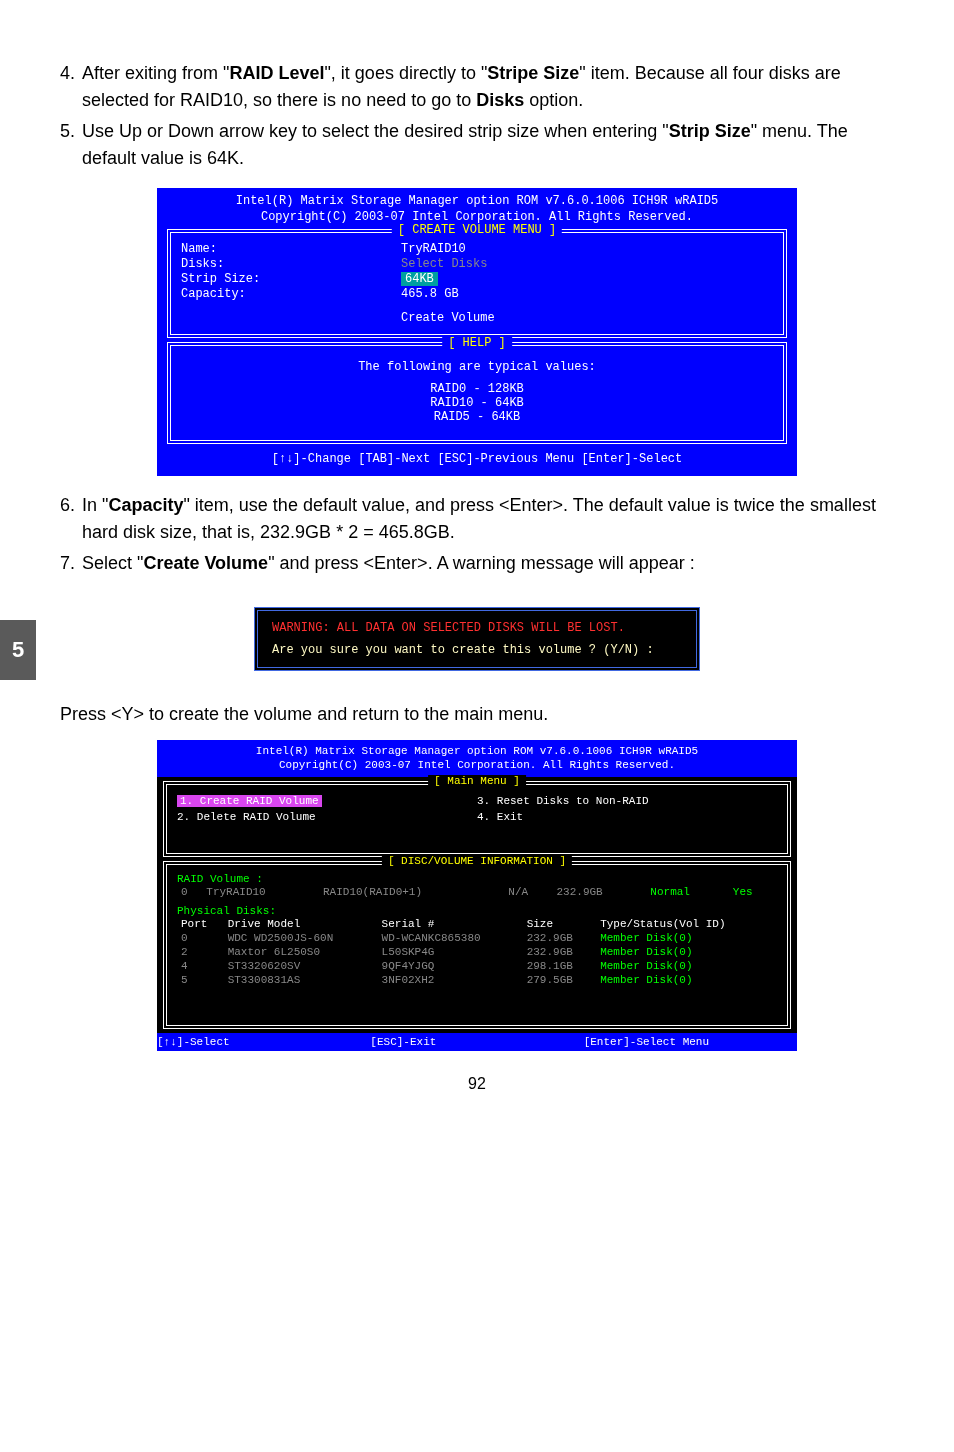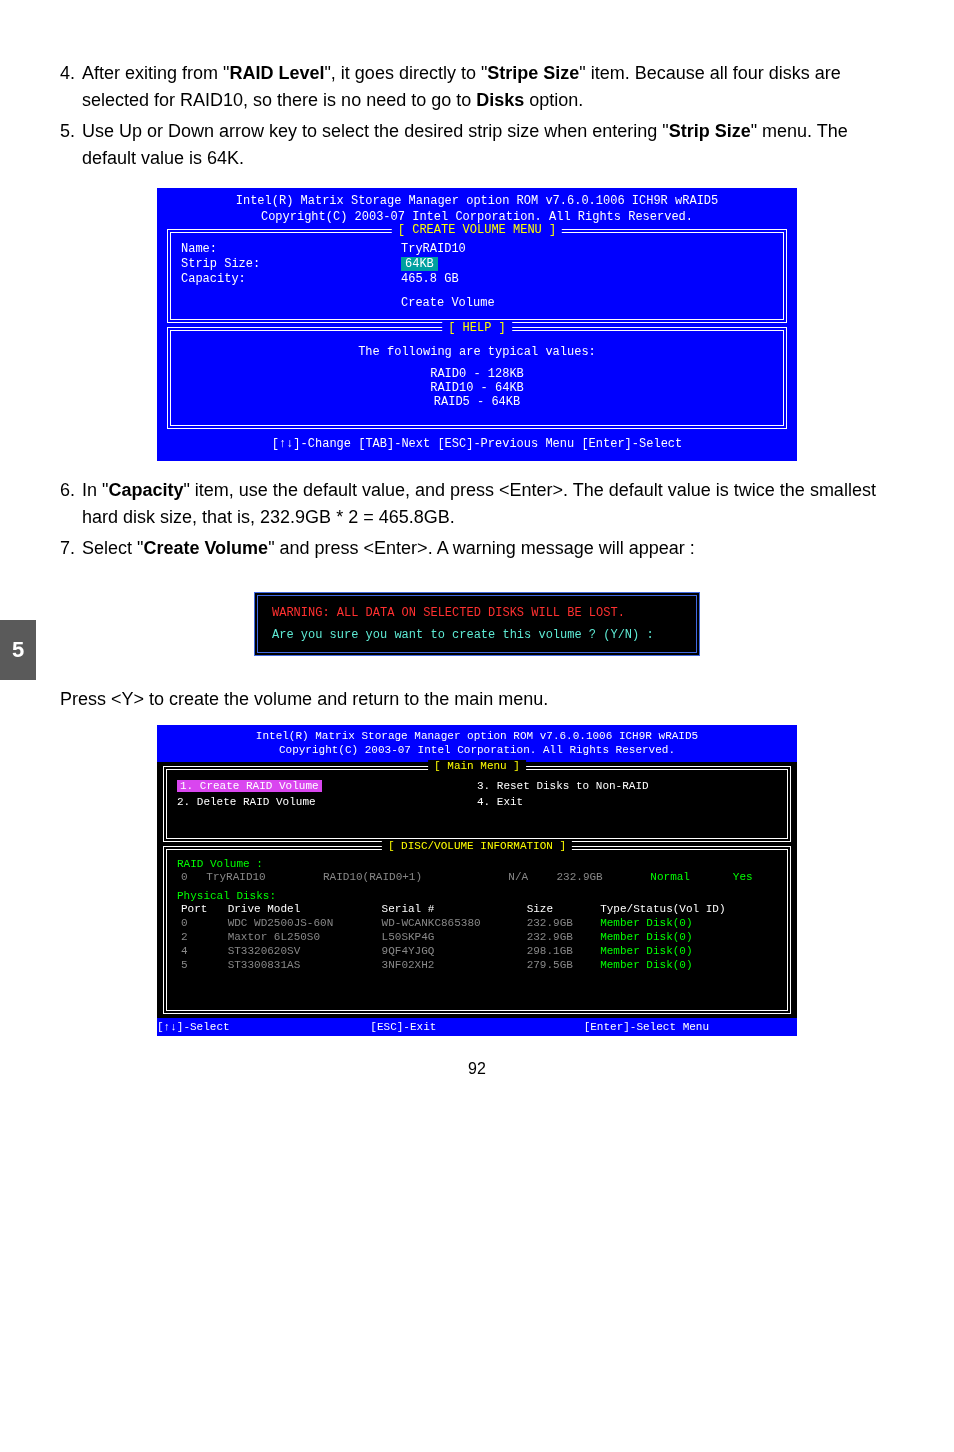--- a/index.html
+++ b/index.html
@@ -17,21 +17,21 @@
 .dbox-title{position:absolute;top:-10px;left:50%;transform:translateX(-50%);background:#0000ff;padding:0 6px;color:#ffff00}
 .kv{display:flex;margin:1px 0}
 .klabel{width:210px;text-align:left;padding-right:10px}
 .kval{flex:1;text-align:left}
 .hl{background:#00a0a0;color:#fff;padding:0 4px}
 .gray{color:#888}
 .center{text-align:center}
 .bott{background:#0000ff;color:#fff;text-align:center;padding:4px 0}
 .warnbox{margin:30px auto;width:410px;border:4px double #4169e1;background:#000;color:#fff;font-family:"Courier New",monospace;font-size:12px;padding:10px 14px}
 .warnbox .red{color:#ff3030}
-.warnbox .blue{color:#5eead4}
+.warnbox .blue{color:#fef9c3}
 .bios2{margin:12px auto;width:640px;background:#000;color:#fff;font-family:"Courier New",monospace;font-size:11px}
 .bios2-top{background:#0000ff;text-align:center;padding:4px 0;line-height:1.3}
 .menu-row{display:flex;padding:2px 0}
 .menu-col{flex:1}
 .sel{background:#d946ef;padding:0 3px}
 .gr{color:#00ff00}
 .tbl{width:100%;border-collapse:collapse}
 .tbl td{padding:1px 4px;white-space:nowrap}
 .foot{background:#0000ff;color:#fff;display:flex;padding:3px 0}
 .foot span{flex:1;}
@@ -61,20 +61,24 @@
 <div class="bios">
  <div class="bios-inner">
   <div class="bios-title">Intel(R) Matrix Storage Manager option ROM v7.6.0.1006 ICH9R wRAID5</div>
   <div class="bios-title">Copyright(C) 2003-07 Intel Corporation.   All Rights Reserved.</div>
   <div class="dbox">
     <div class="dbox-title">[ CREATE VOLUME MENU ]</div>
     <div id="bios1rows">
             <div class="kv">
               <div class="klabel">Name:</div>
               <div class="kval">TryRAID10</div>
+            </div>
+            <div class="kv">
+              <div class="klabel">Disks:</div>
+              <div class="kval gray">Select Disks</div>
             </div>
             <div class="kv">
               <div class="klabel">Strip Size:</div>
               <div class="kval"><span class="hl">64KB</span></div>
             </div>
             <div class="kv">
               <div class="klabel">Capacity:</div>
               <div class="kval">465.8  GB</div>
             </div>
           </div>

